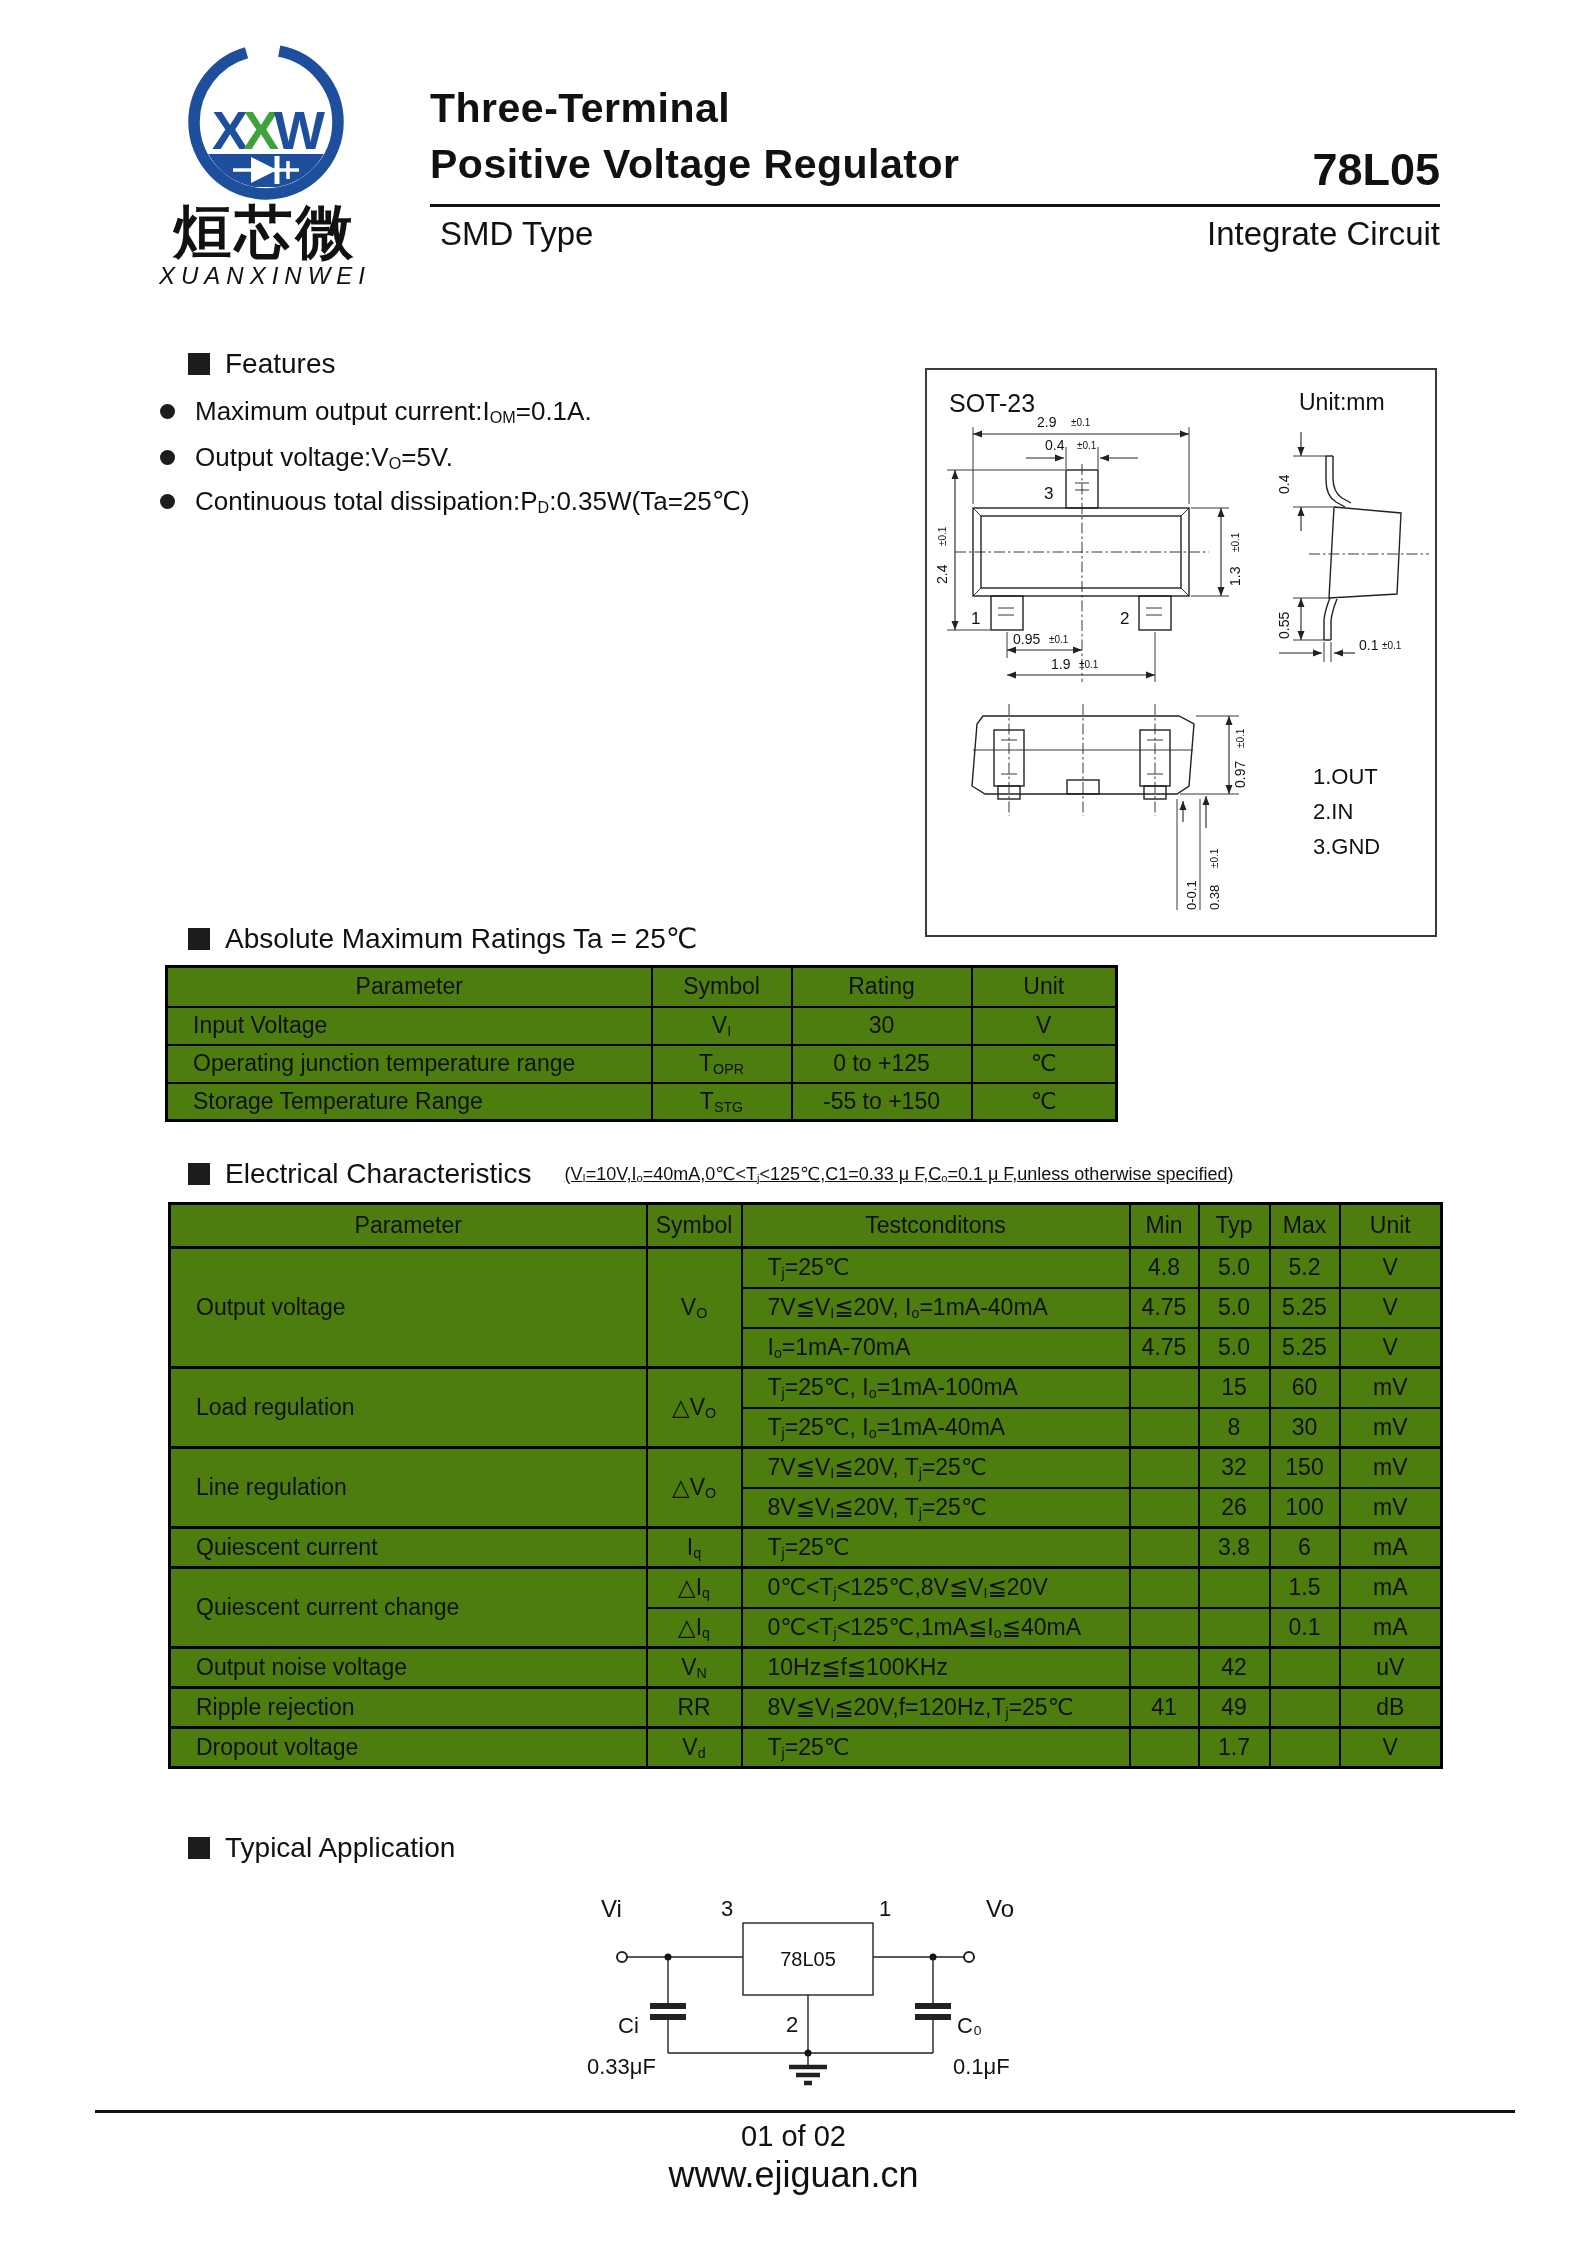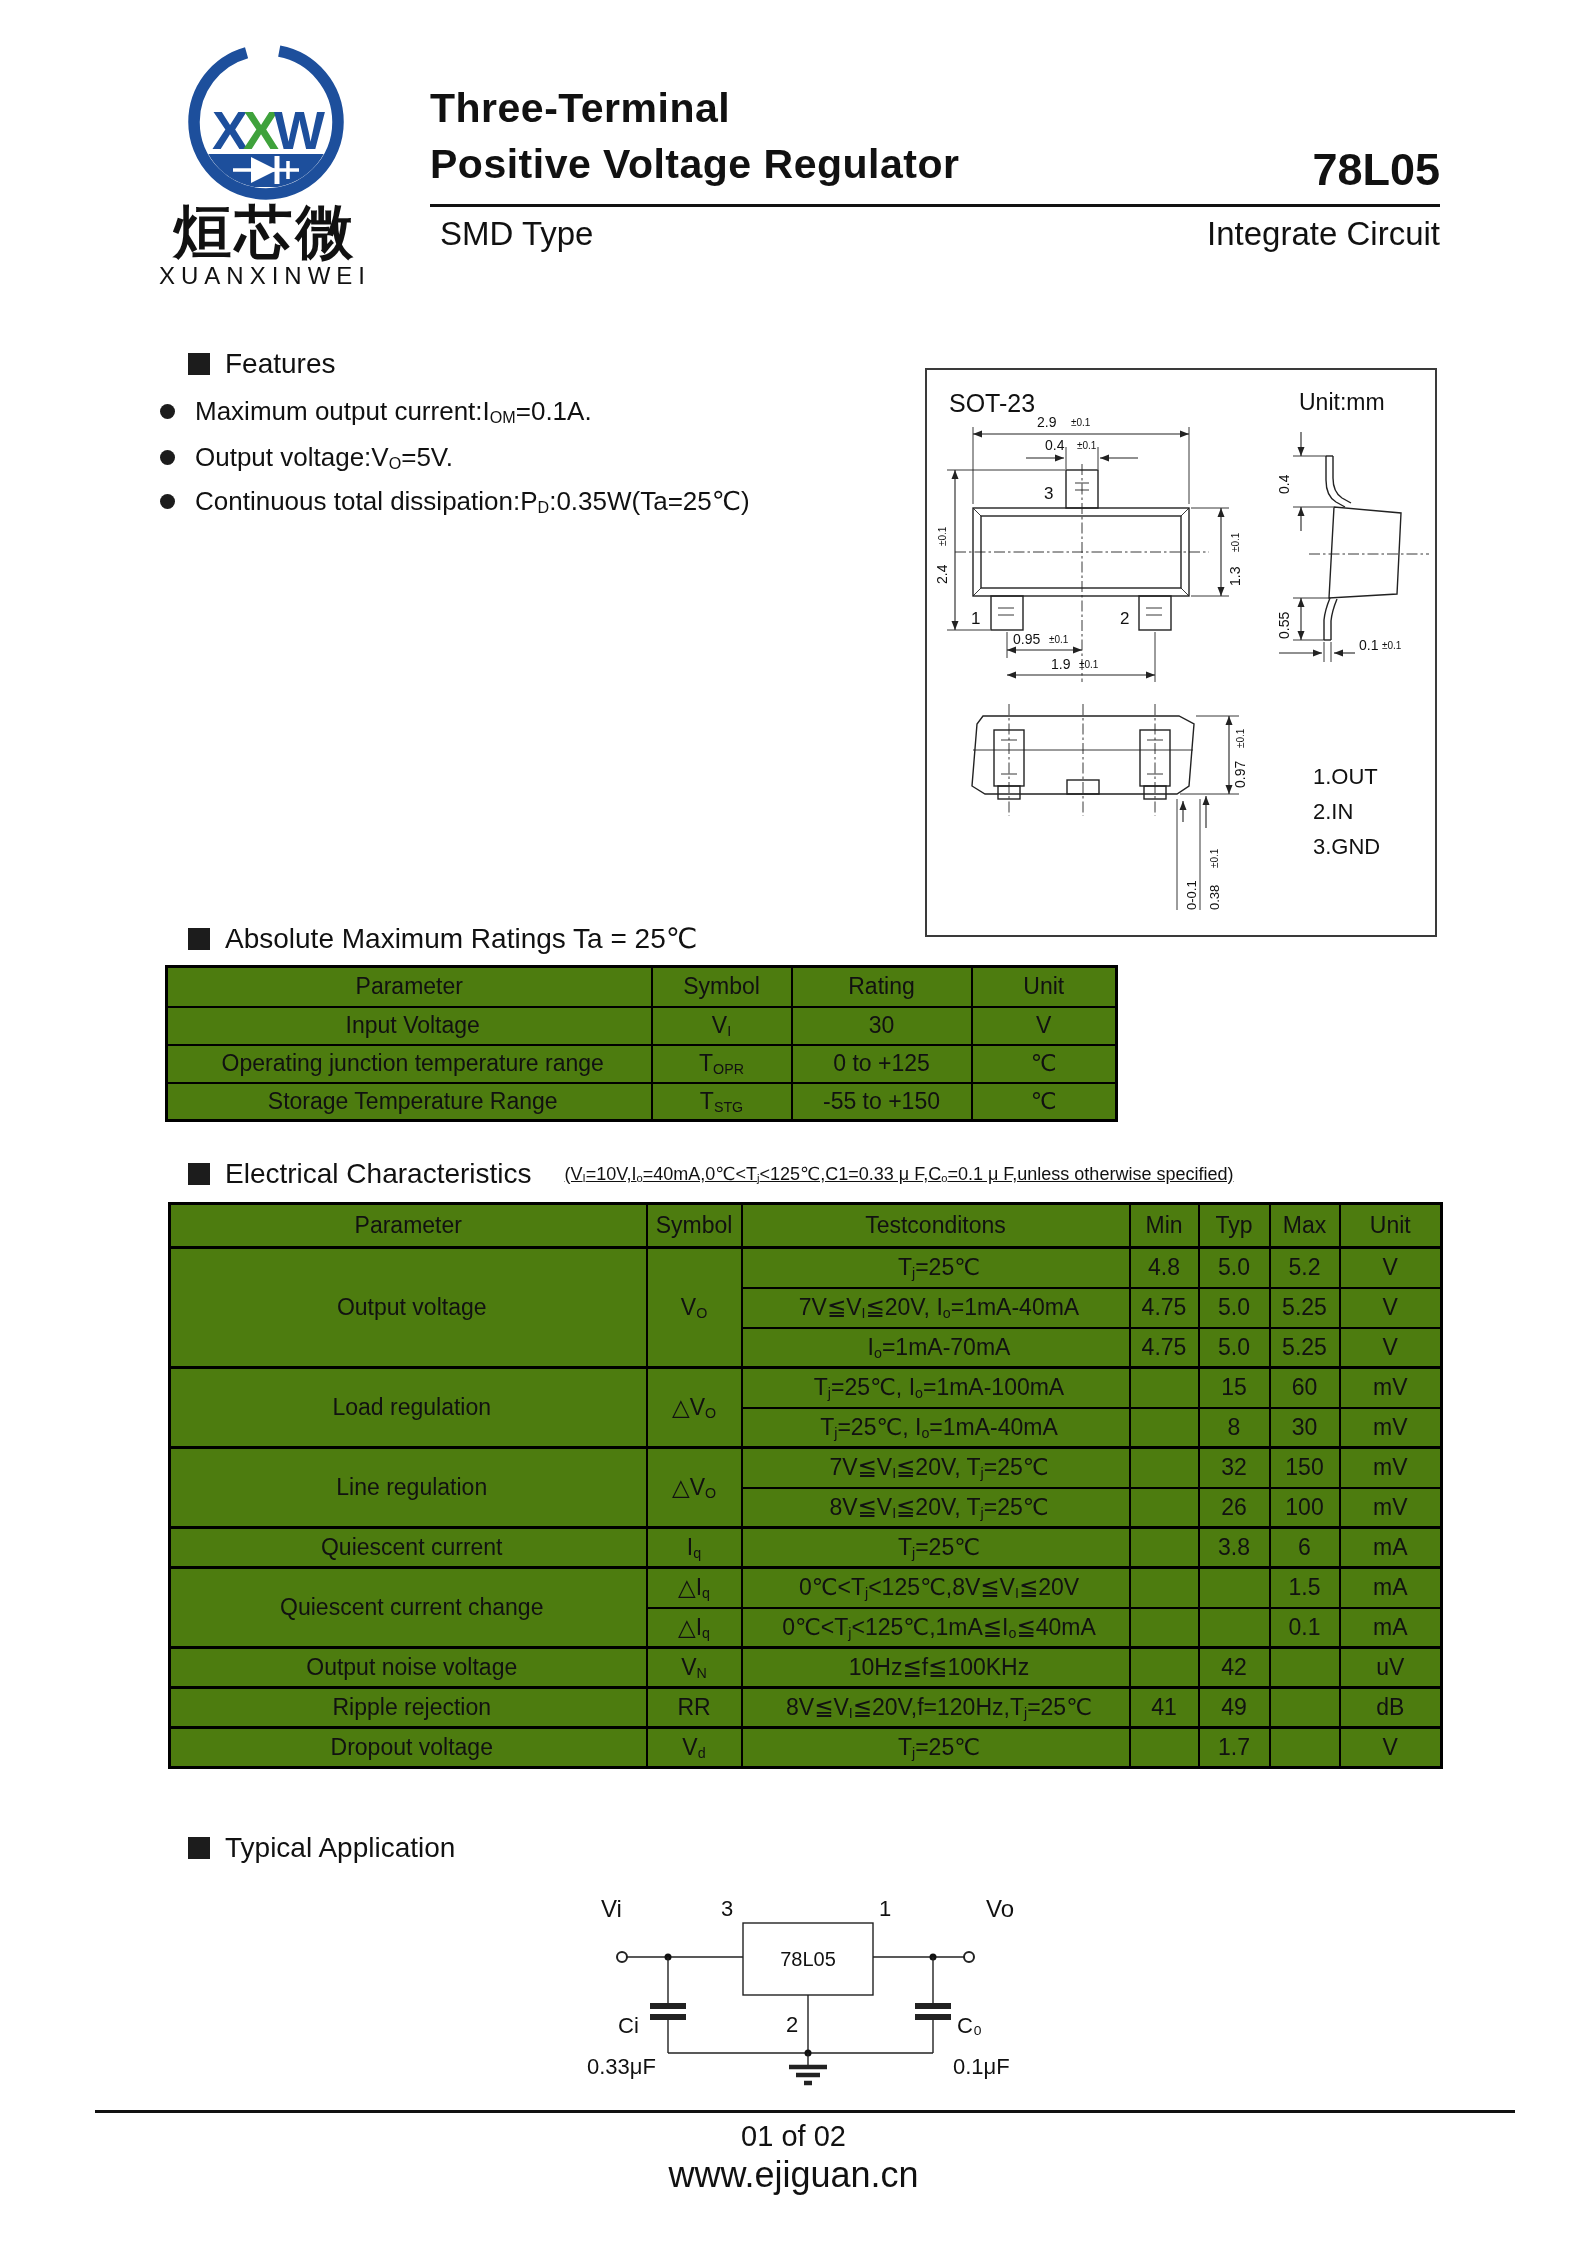--- a/index.html
+++ b/index.html
@@ -5,21 +5,21 @@
   html,body{margin:0;padding:0;background:#777;}
   .page{
     position:relative;width:1587px;height:2245px;background:#ffffff;
     font-family:"Liberation Sans","DejaVu Sans",sans-serif;color:#111;
     overflow:hidden;margin:0 auto;
   }
   .abs{position:absolute;}
   sub{font-size:0.62em;vertical-align:-0.18em;letter-spacing:0;}
   
   .cjk{font-size:58px;font-weight:bold;letter-spacing:3px;text-align:center;white-space:nowrap;}
-  .roman{font-size:24px;letter-spacing:6px;text-align:center;white-space:nowrap;font-weight:500;}
+  .roman{font-size:24px;letter-spacing:6px;text-align:center;white-space:nowrap;font-weight:500;font-style:italic;}
   .t1,.t2{font-size:41px;font-weight:bold;letter-spacing:0.5px;white-space:nowrap;}
   .pn{font-size:45px;font-weight:bold;text-align:right;}
   .hrule{background:#111;height:3px;}
   .sub1{font-size:33px;white-space:nowrap;}
   .sub2{font-size:33px;text-align:right;white-space:nowrap;}
   
   .sec{display:flex;align-items:center;gap:15px;white-space:nowrap;padding-left:40px;}
   .sq{width:22px;height:22px;background:#1c1c1c;flex:0 0 auto;}
   .sec-t{font-size:28px;}
   .sec-small{font-size:18px;margin-left:18px;text-decoration:underline;}
@@ -31,21 +31,21 @@
   .ln line,.ln path,.ln rect{stroke:#222;fill:none;stroke-width:1.4;}
   .ln .dim{stroke-width:1.1;}
   .ln .thin{stroke-width:0.9;}
   .ln .cl{stroke-width:0.9;stroke-dasharray:11 3 2.5 3;}
   svg text{fill:#111;font-family:"Liberation Sans","DejaVu Sans",sans-serif;}
   
   table.tbl{border-collapse:collapse;table-layout:fixed;background:#4d7c0f;border:3px solid #000;}
   .tbl th,.tbl td{border:2px solid #000;font-weight:normal;font-size:23px;
     padding:0;overflow:hidden;white-space:nowrap;}
   .tbl th{text-align:center;}
-  .tbl td.cp,.tbl td.cc{text-align:center;padding-left:7px;}
+  .tbl td.cp,.tbl td.cc{text-align:left;padding-left:25px;}
   .tbl td.cs,.tbl td.cn,.tbl td.cu{text-align:center;}
   .tbl tr.gs td{border-top:3px solid #000;}
   table.abs-t tr{height:38px;} table.abs-t tr.head{height:40px;}
   table.elec-t tr{height:40px;} table.elec-t tr.head{height:44px;}
   
   .ln .cap{stroke-width:6;}
   .ln .gnd{stroke-width:4.5;}
   .ln .dotf{fill:#111;stroke:none;}
   .ln circle{stroke:#222;fill:none;stroke-width:2;}
   

